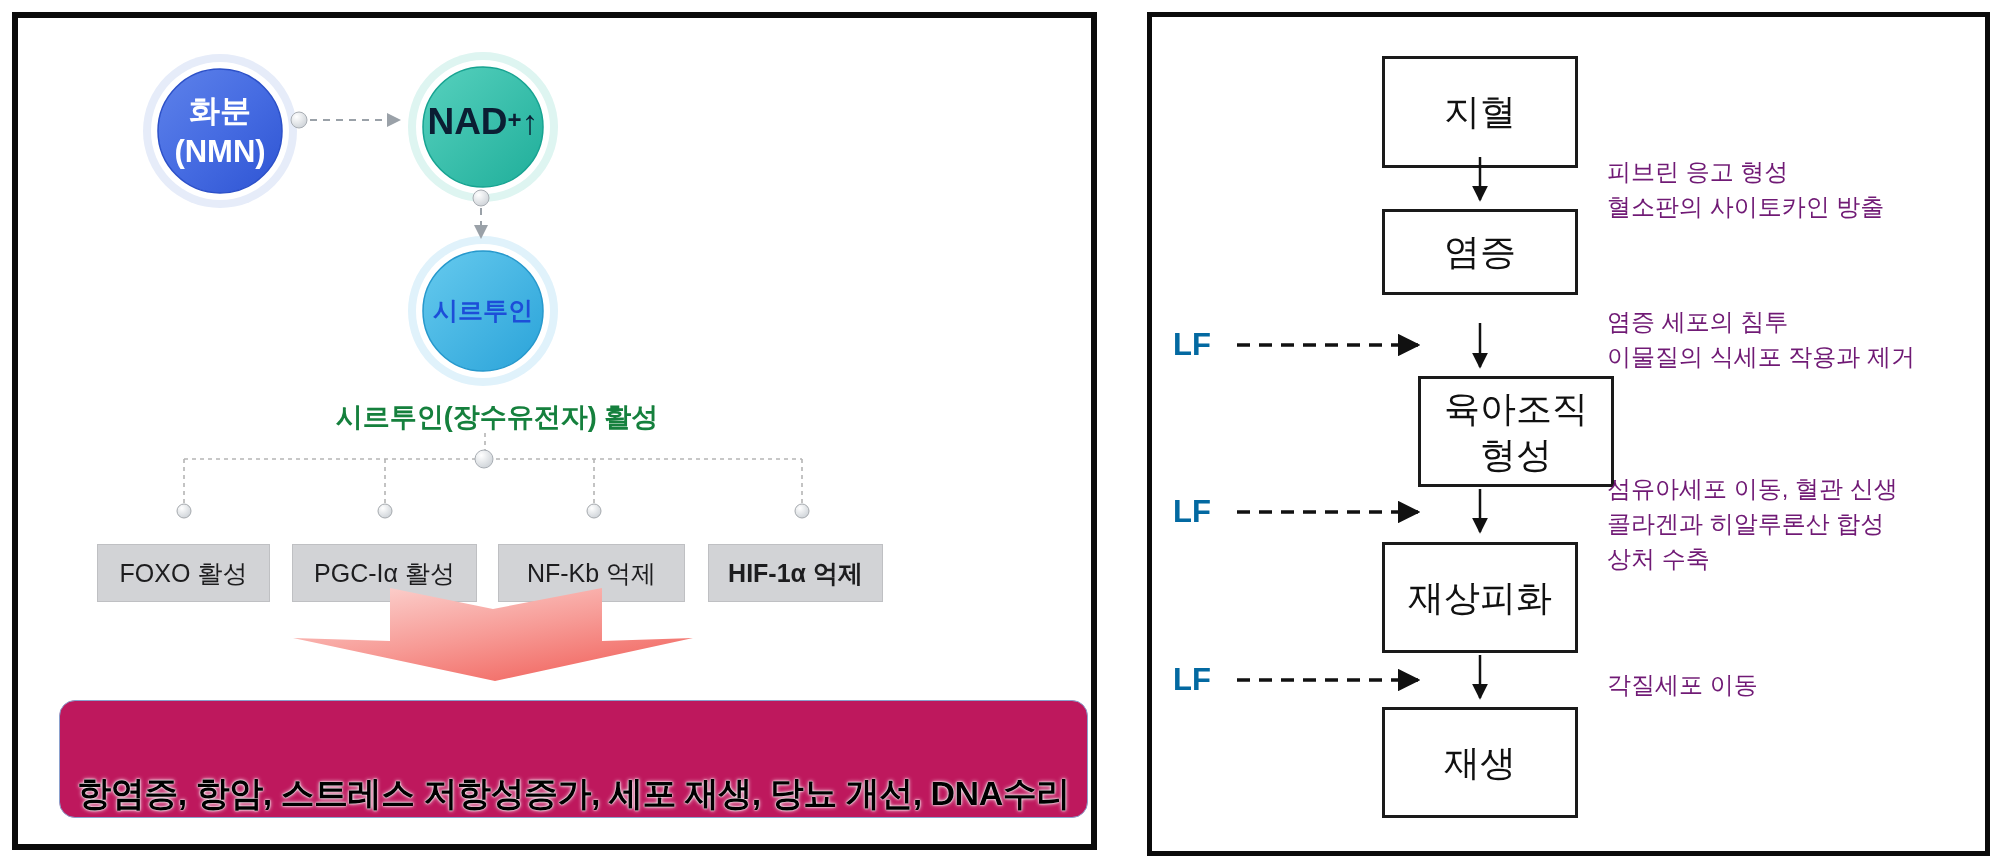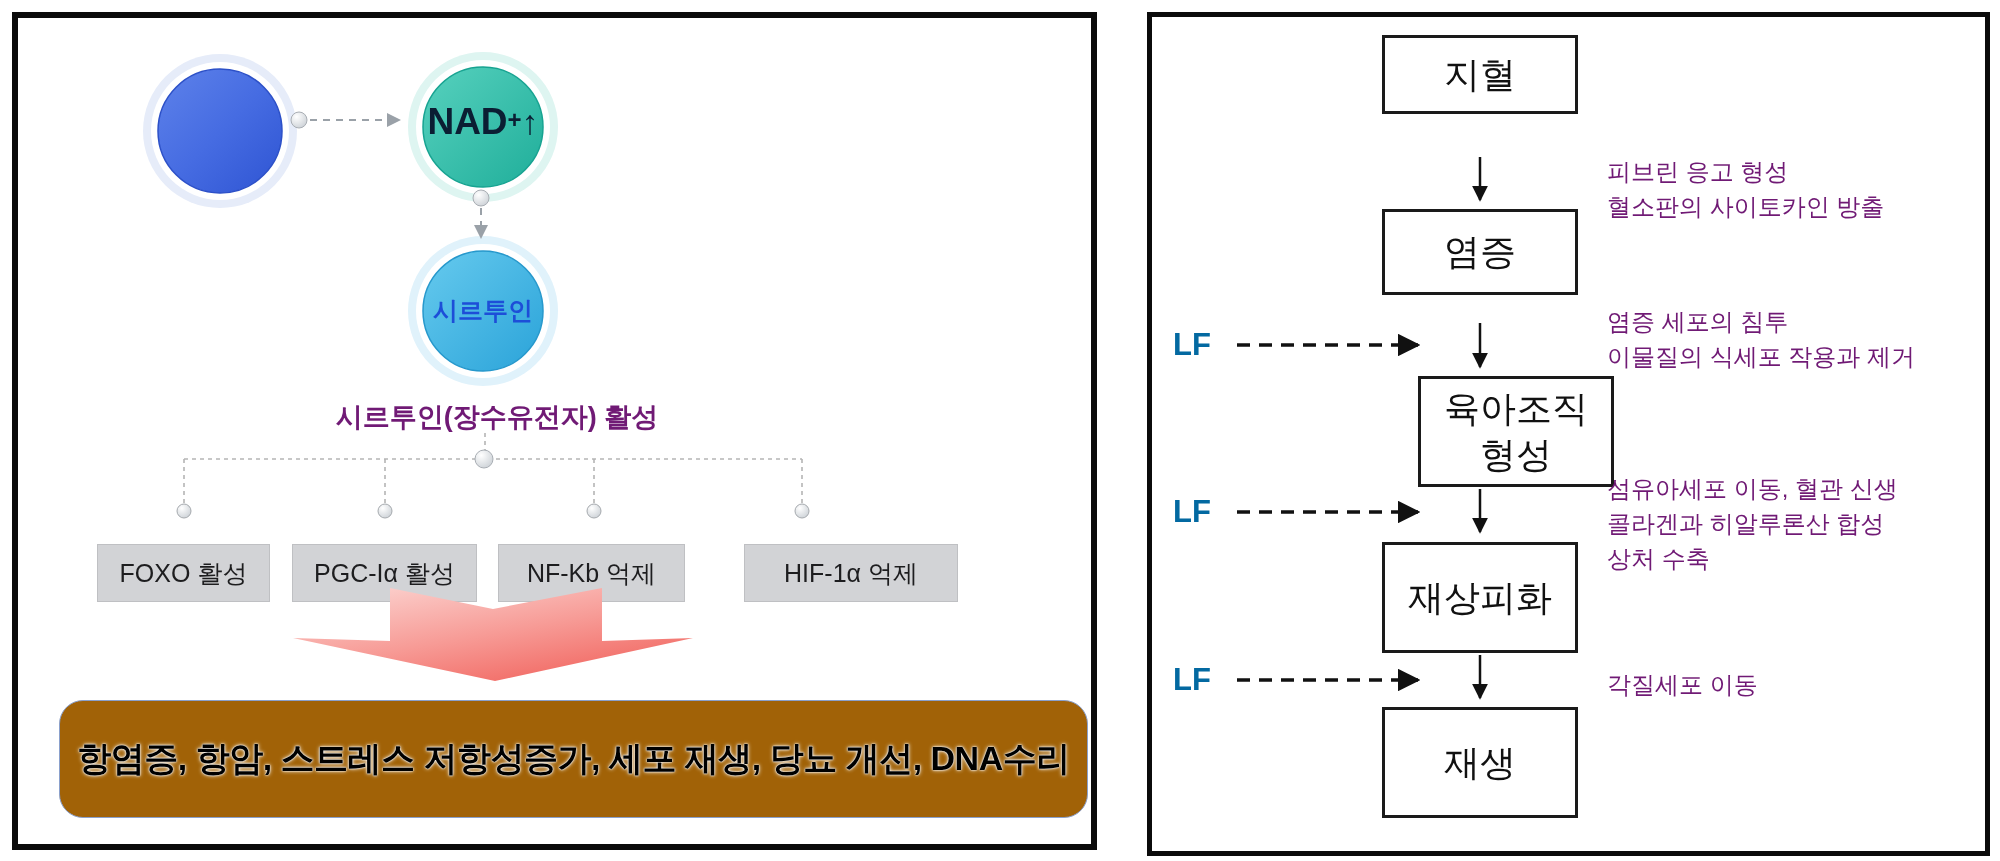--- a/index.html
+++ b/index.html
@@ -11,59 +11,59 @@
   .right-panel{left:1147px;top:12px;width:843px;height:844px;border:5px solid #0b0b0b;z-index:0;}
 
   
   .lay1{z-index:1;} .lay2{z-index:2;} .lay3{z-index:3;}
   svg.art{left:0;top:0;pointer-events:none;}
 
   
   .effect-box{top:510px;height:58px;background:#d2d3d6;border:1px solid #bfc0c3;
               display:flex;align-items:center;justify-content:center;
               font-size:25px;font-weight:500;color:#1d1d1f;letter-spacing:0;margin-top:34px;}
-  .result-box{left:59px;top:700px;width:1029px;height:118px;background:#a16207;
-              border:1px solid #8aa0cc;border-radius:24px;display:flex;align-items:center;justify-content:center;}
+  .result-box{left:59px;top:700px;width:1029px;height:118px;background:#be185d;
+              border:1px solid #8aa0cc;border-radius:16px;display:flex;align-items:flex-end;justify-content:center;}
   .result-box span{font-size:34px;font-weight:bold;color:#000;letter-spacing:-0.5px;
               text-shadow:0 0 4px rgba(255,255,255,.95),0 0 2px #fff,0 0 1px #fff;}
   .node-label{text-align:center;font-weight:bold;}
   .pollen-label{left:128px;top:90px;width:184px;font-size:31px;line-height:41px;color:#fff;}
   .nad-label{left:403px;top:101px;width:160px;color:#0b1e33;text-align:center;}
   .nad-label .base{font-size:37px;font-weight:bold;text-align:right;}
   .nad-label .sup{font-size:24px;font-weight:bold;vertical-align:super;line-height:0;}
   .nad-label .up{font-size:34px;font-weight:bold;}
   .sirtuin-label{left:393px;top:294px;width:180px;font-size:25px;color:#1d4ed8;}
   .activation{left:297px;top:399px;width:400px;text-align:center;
-              font-size:27px;font-weight:bold;color:#701a75;}
+              font-size:27px;font-weight:bold;color:#15803d;}
 
   
   .stage-box{left:1382px;width:196px;background:#fff;border:3px solid #1a1a1a;
              display:flex;align-items:center;justify-content:center;text-align:center;
              font-size:36px;line-height:46px;color:#111;white-space:pre-line;}
   .lf-label{left:1173px;width:52px;font-size:31px;font-weight:bold;color:#0369a1;}
   .annotation{left:1607px;width:382px;font-size:24px;line-height:35px;color:#701a75;white-space:pre-line;}
 </style>
 </head>
 <body>
 
 <div class="canvas">
 
   <div class="abs panel left-panel"></div>
   <div class="abs panel right-panel"></div>
 
   <div class="abs lay1 effect-box" style="left:97px;width:173px;">FOXO 활성</div>
   <div class="abs lay1 effect-box" style="left:292px;width:185px;">PGC-Iα 활성</div>
   <div class="abs lay1 effect-box" style="left:498px;width:187px;">NF-Kb 억제</div>
-  <div class="abs lay1 effect-box" style="left:744px;width:214px;">HIF-1α 억제</div>
+  <div class="abs lay1 effect-box" style="left:708px;width:175px;font-weight:bold;">HIF-1α 억제</div>
 
   <div class="abs lay1 result-box">
     <span>항염증, 항암, 스트레스 저항성증가, 세포 재생, 당뇨 개선, DNA수리</span>
   </div>
 
-  <div class="abs lay1 stage-box" style="top:35px;height:79px;">지혈</div>
+  <div class="abs lay1 stage-box" style="top:56px;height:112px;">지혈</div>
   <div class="abs lay1 stage-box" style="top:209px;height:86px;">염증</div>
   <div class="abs lay1 stage-box" style="top:376px;height:111px;margin-left:36px;">육아조직
 형성</div>
   <div class="abs lay1 stage-box" style="top:542px;height:111px;">재상피화</div>
   <div class="abs lay1 stage-box" style="top:707px;height:111px;">재생</div>
 
   <svg class="abs lay2 art" width="2000" height="861" viewBox="0 0 2000 861">
     <defs>
       <linearGradient id="gradBlue" x1="0" y1="0" x2="1" y2="1">
         <stop offset="0" stop-color="#5e82ea"></stop>
@@ -143,20 +143,24 @@
       <line x1="1480" y1="655" x2="1480" y2="698" marker-end="url(#mBlack)"></line>
     </g>
 
     <g stroke="#111" stroke-width="3.5" stroke-dasharray="13 9">
       <line x1="1237" y1="345" x2="1418" y2="345" marker-end="url(#mBlack)"></line>
       <line x1="1237" y1="512" x2="1418" y2="512" marker-end="url(#mBlack)"></line>
       <line x1="1237" y1="680" x2="1418" y2="680" marker-end="url(#mBlack)"></line>
     </g>
   </svg>
 
+  <div class="abs lay3 node-label pollen-label">
+    <div>화분</div>
+    <div>(NMN)</div>
+  </div>
 
   <div class="abs lay3 nad-label">
     <span class="base">NAD</span><span class="sup">+</span><span class="up">↑</span>
   </div>
 
   <div class="abs lay3 node-label sirtuin-label">시르투인</div>
 
   <div class="abs lay3 activation">시르투인(장수유전자) 활성</div>
 
   <div class="abs lay3 lf-label" style="top:327px;">LF</div>

